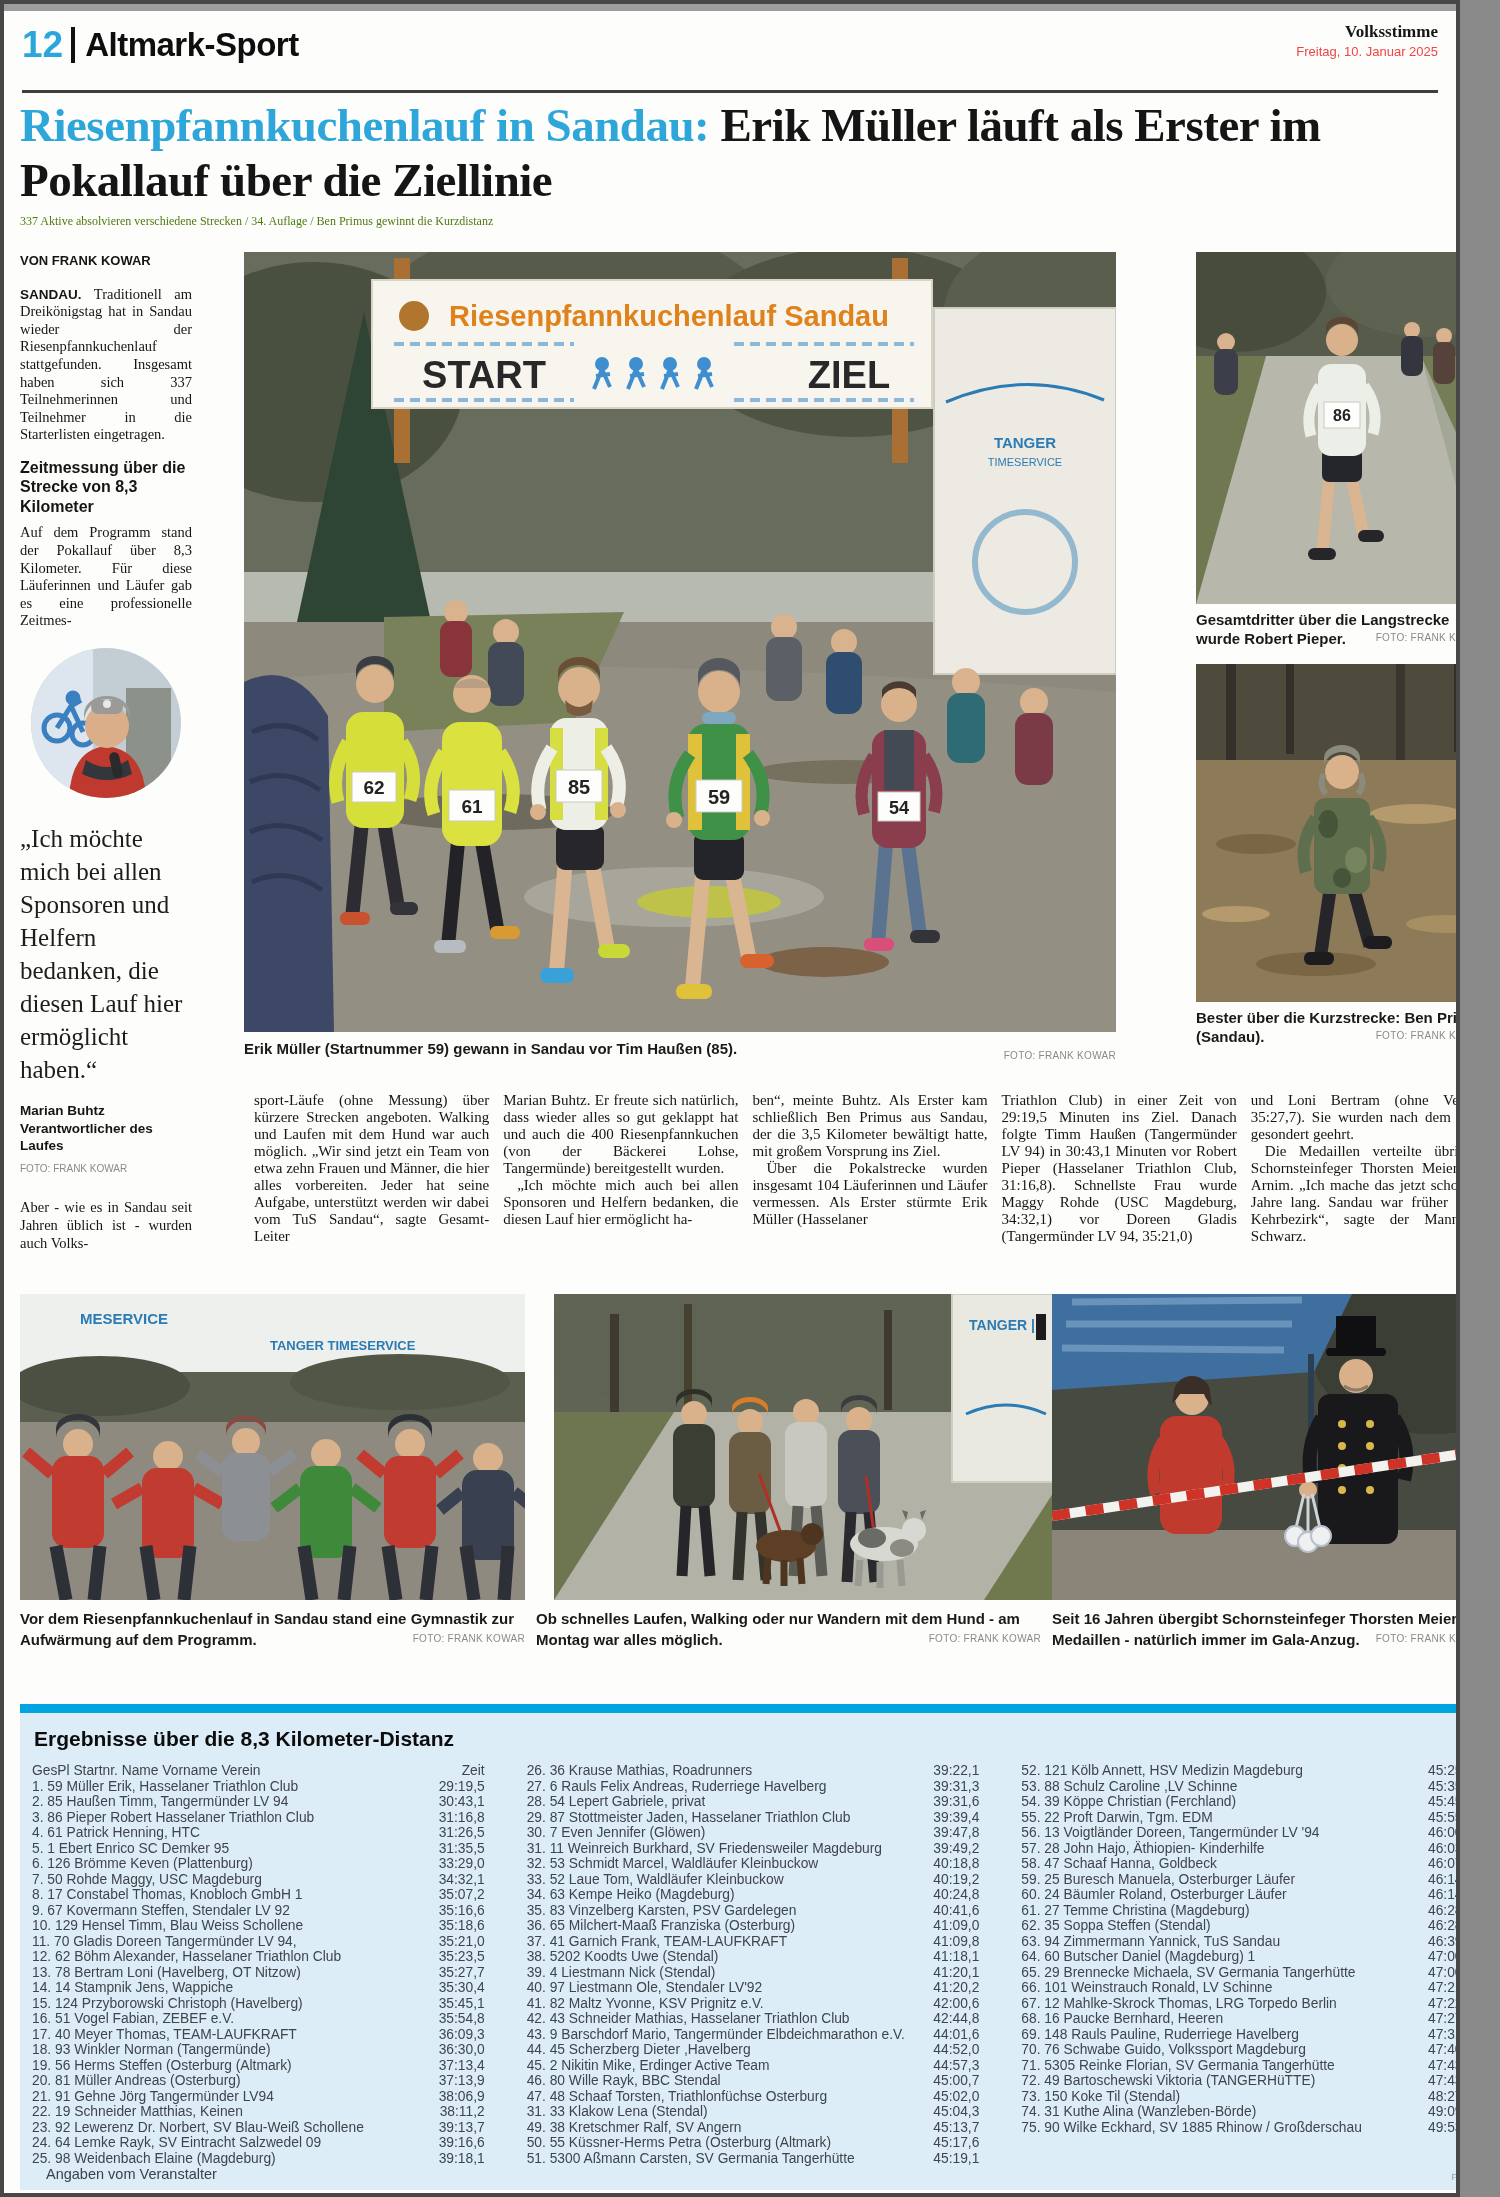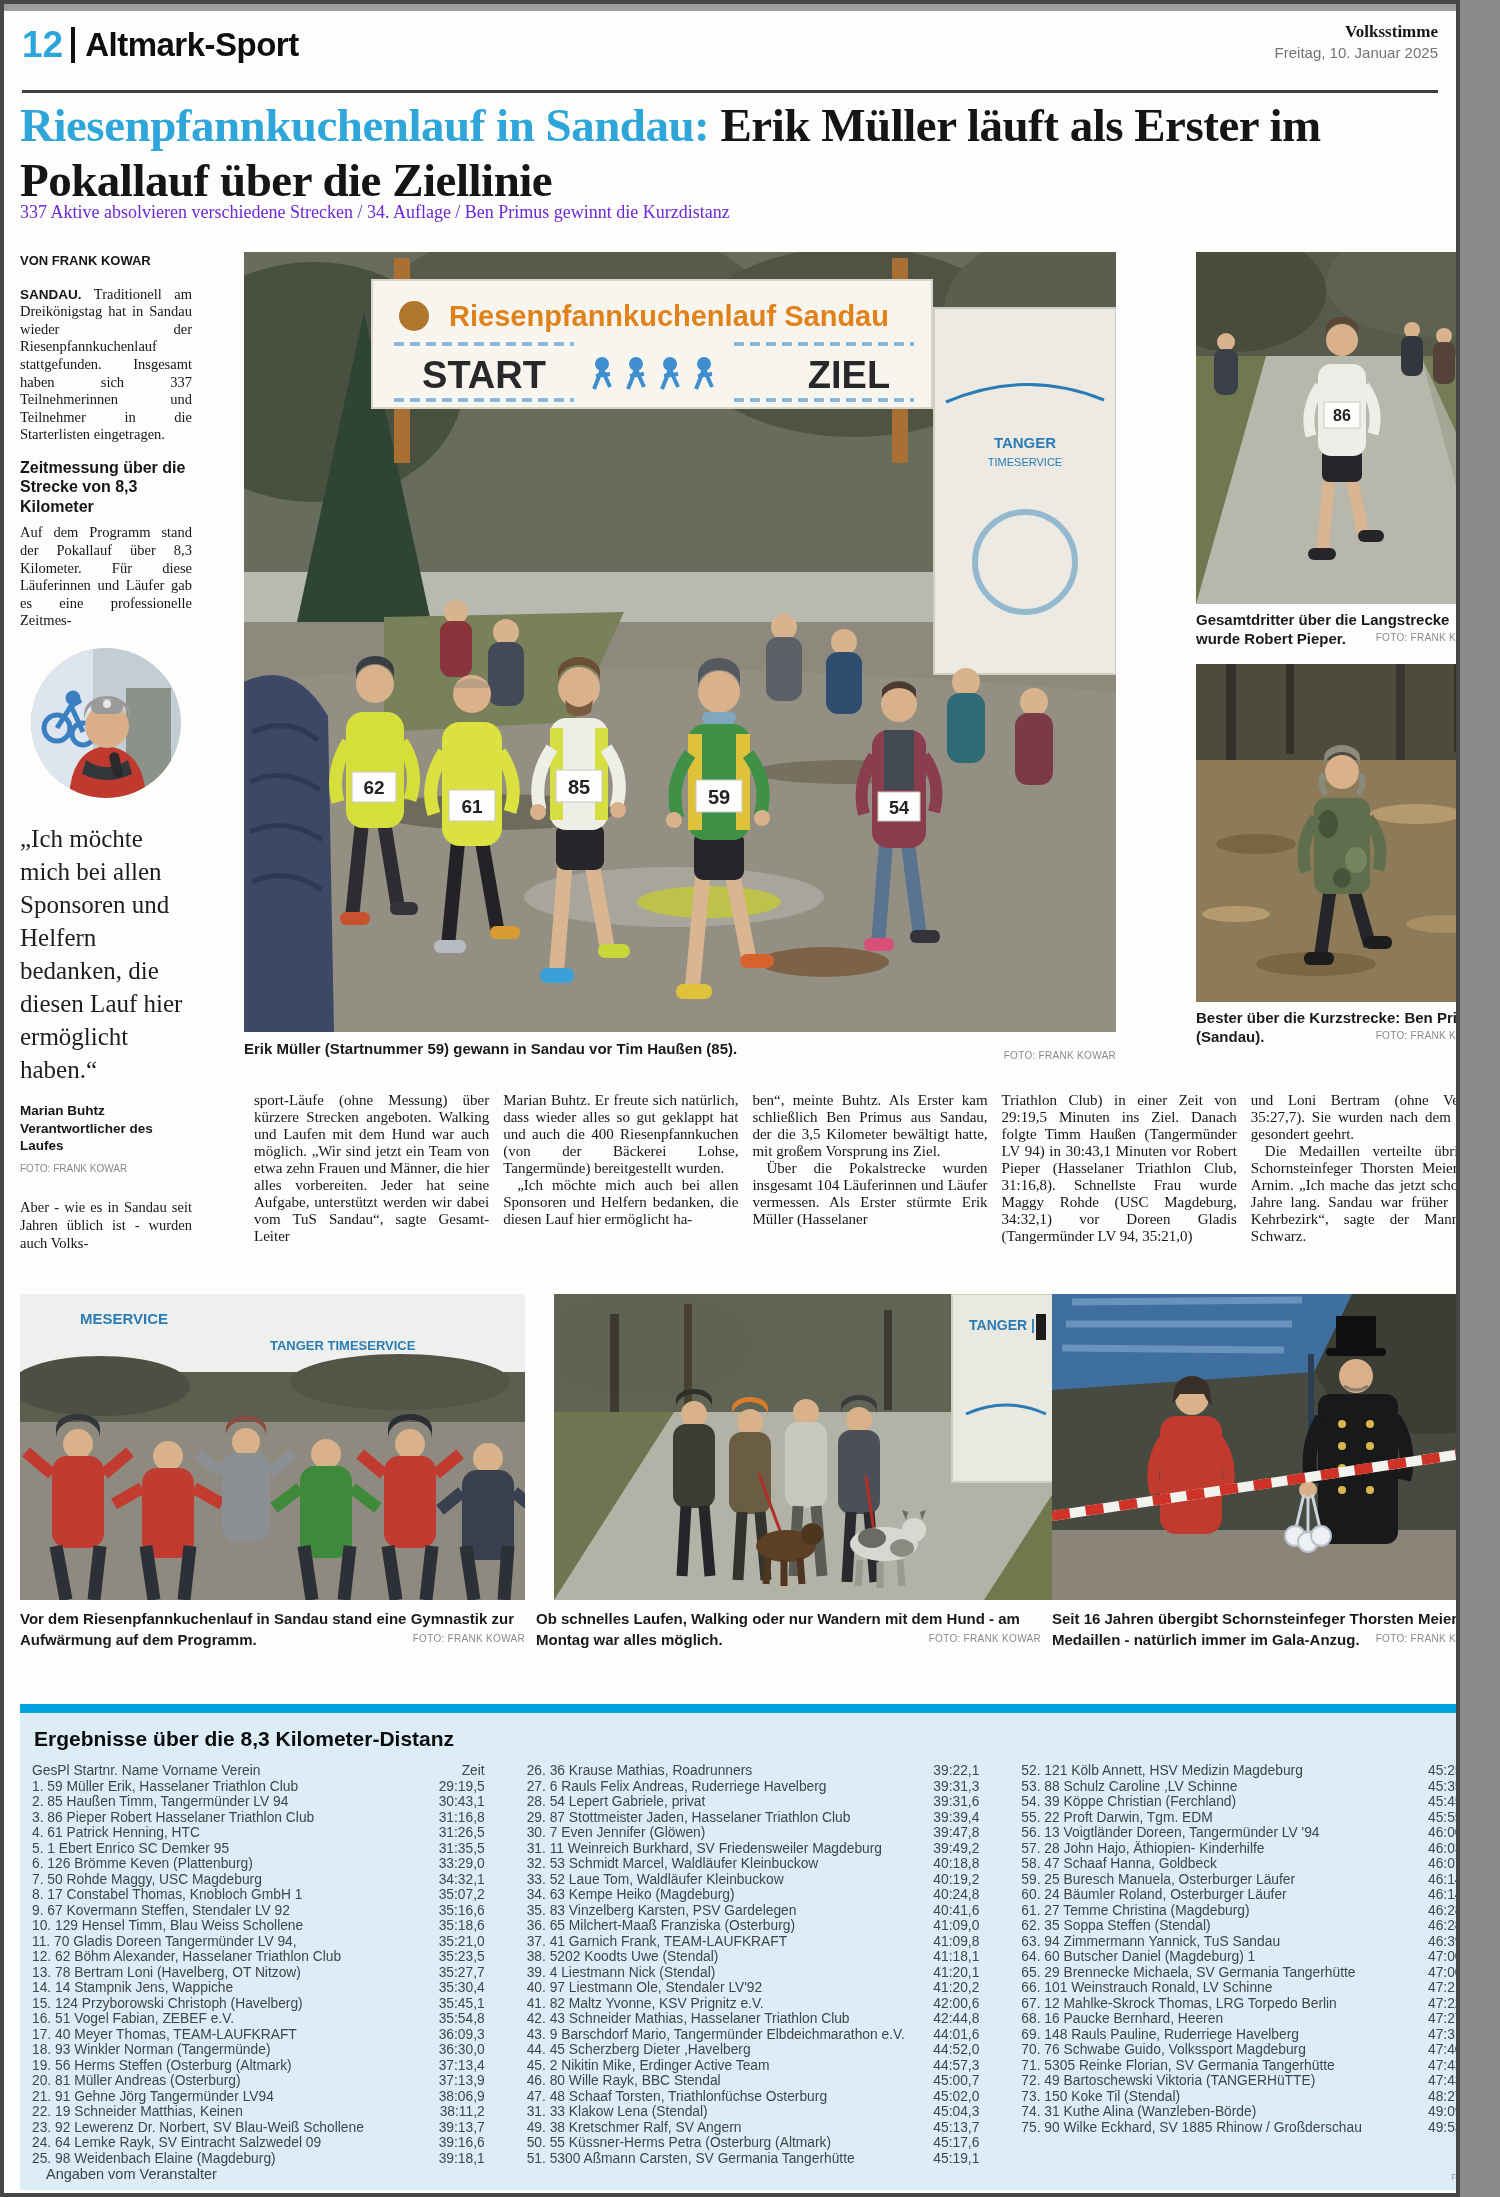--- a/index.html
+++ b/index.html
@@ -9,28 +9,28 @@
   .topstrip{position:absolute;top:0;left:0;right:0;height:7px;background:#9d9d9d;}
 
   
   .hdr{position:absolute;top:16px;left:18px;right:18px;height:60px;}
   .hdr-left{position:absolute;left:0;top:4px;display:flex;align-items:center;}
   .pagenum{font-family:"Liberation Sans",sans-serif;font-weight:bold;font-size:37px;color:#2ba6dc;}
   .hdr-bar{width:4px;height:36px;background:#111;margin:0 10px 0 8px;}
   .section{font-family:"Liberation Sans",sans-serif;font-weight:bold;font-size:33px;color:#0e0e0e;letter-spacing:-0.5px;}
   .hdr-right{position:absolute;right:0;top:2px;text-align:right;}
   .masthead{font-weight:bold;font-size:17px;}
-  .hdate{font-family:"Liberation Sans",sans-serif;font-size:15px;color:#737373;margin-top:2px;}
+  .hdate{font-family:"Liberation Sans",sans-serif;font-size:13px;color:#ef4444;margin-top:2px;}
   .hrule{position:absolute;top:86px;left:18px;right:18px;height:3px;background:#3e3e3e;}
 
   
   .headline{position:absolute;top:94px;left:16px;width:1466px;
             font-weight:bold;font-size:47px;line-height:55px;letter-spacing:-0.5px;}
   .hl-blue{color:#2ea6da;}
-  .subheadline{position:absolute;top:198px;left:16px;width:1400px;font-size:18px;color:#6d28d9;}
+  .subheadline{position:absolute;top:210px;left:16px;width:1400px;font-size:12px;color:#4d7c0f;}
 
   
   .leftcol{position:absolute;top:248px;left:16px;width:172px;font-size:14.5px;line-height:17.6px;text-align:justify;}
   .byline{font-family:"Liberation Sans",sans-serif;font-weight:bold;font-size:13px;margin-bottom:16px;text-align:left;}
   .leadlbl{font-family:"Liberation Sans",sans-serif;font-weight:bold;font-size:13.5px;}
   .subhead{font-family:"Liberation Sans",sans-serif;font-weight:bold;font-size:16px;line-height:19.5px;
            margin:14px 0 8px 0;text-align:left;}
   .portrait{width:150px;height:150px;border-radius:50%;overflow:hidden;margin:18px auto 6px auto;}
   .quote{font-size:25px;line-height:33px;color:#1d1d1d;margin-top:24px;text-align:left;}
   .q-author{font-family:"Liberation Sans",sans-serif;font-weight:bold;font-size:13.5px;margin-top:16px;text-align:left;}

